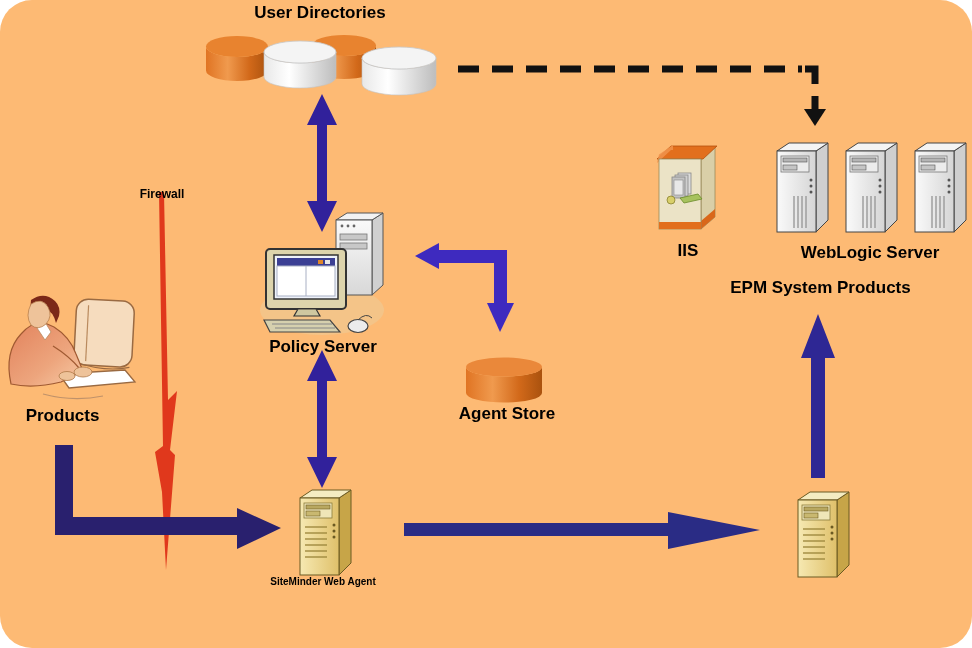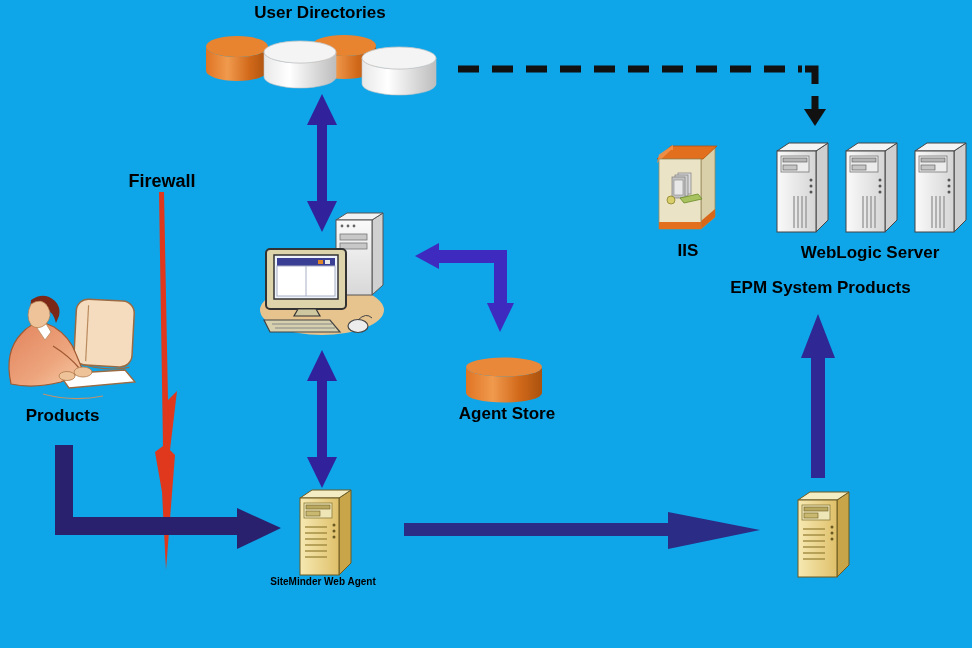--- a/index.html
+++ b/index.html
@@ -1,18 +1,18 @@
 <!DOCTYPE html>
 <html><head>
 <meta charset="utf-8">
 <style>
   html,body{margin:0;padding:0;background:#fff;}
   .canvas{
-    position:relative;width:972px;height:648px;background:#0ea5e9;
-    font-family:"Liberation Sans", sans-serif;overflow:hidden;
+    position:relative;width:972px;height:648px;background:#fdba74;
+    font-family:"Liberation Sans", sans-serif;overflow:hidden;border-radius:32px;
   }
   .abs{position:absolute;}
   .lbl{
     position:absolute;font-weight:bold;color:#000;text-align:center;
     font-size:17px;line-height:1.15;white-space:nowrap;
   }
   .sub{font-size:10px;font-weight:bold;line-height:1.45;}
   svg{display:block;}
 </style>
 </head>
@@ -65,21 +65,21 @@
     <polygon points="352,51 374,51 363,68" fill="#111111"></polygon>
   </svg>
 
   <svg class="abs" style="left:300px;top:93px" width="44" height="140" viewBox="0 0 44 140">
     <polygon points="22,1 37,32 27,32 27,108 37,108 22,139 7,108 17,108 17,32 7,32" fill="#31219b"></polygon>
   </svg>
 
   <svg class="abs" style="left:140px;top:192px" width="48" height="380" viewBox="0 0 48 380">
     <path d="M19,0 L24,0 L28,208 L37,199 L30,258 L35,263 L26,378 L22,300 L15,260 L23,254 Z" fill="#e0381c"></path>
   </svg>
-  <div class="lbl" style="left:112px;top:171px;width:100px;font-size:18px">Firewall</div>
+  <div class="lbl" style="left:112px;top:188px;width:100px;font-size:12px">Firewall</div>
 
   <svg class="abs" style="left:260px;top:207px" width="132" height="130" viewBox="0 0 132 130">
     <defs>
       <linearGradient id="psTower" x1="0" y1="0" x2="0" y2="1">
         <stop offset="0" stop-color="#fafafa"></stop>
           <stop offset="1" stop-color="#d8d8d8"></stop>
       </linearGradient>
     </defs>
     <ellipse cx="62" cy="103" rx="62" ry="25" fill="#f3c489" opacity="0.95"></ellipse>
 
@@ -107,20 +107,21 @@
 
     <g>
       <polygon points="4,113 70,113 80,125 10,125" fill="#d6d0ae" stroke="#444" stroke-width="1.2"></polygon>
       <line x1="12" y1="117" x2="72" y2="117" stroke="#888" stroke-width="1"></line>
       <line x1="15" y1="121" x2="75" y2="121" stroke="#888" stroke-width="1"></line>
     </g>
 
     <ellipse cx="98" cy="119" rx="10" ry="6.5" fill="#ececec" stroke="#444" stroke-width="1.2"></ellipse>
     <path d="M98,113 q8,-8 14,-2" fill="none" stroke="#444" stroke-width="1"></path>
   </svg>
+  <div class="lbl" style="left:248px;top:337px;width:150px">Policy Server</div>
 
   <svg class="abs" style="left:408px;top:242px" width="112" height="96" viewBox="0 0 112 96">
     <polygon points="7,14 31,1 31,27" fill="#3e2abf"></polygon>
     <rect x="29" y="8" width="70" height="13" fill="#3e2abf"></rect>
     <rect x="86" y="8" width="13" height="55" fill="#3e2abf"></rect>
     <polygon points="79,61 106,61 92,90" fill="#3e2abf"></polygon>
   </svg>
 
   <svg class="abs" style="left:463px;top:357px" width="82" height="48" viewBox="0 0 82 48">
     <defs>

